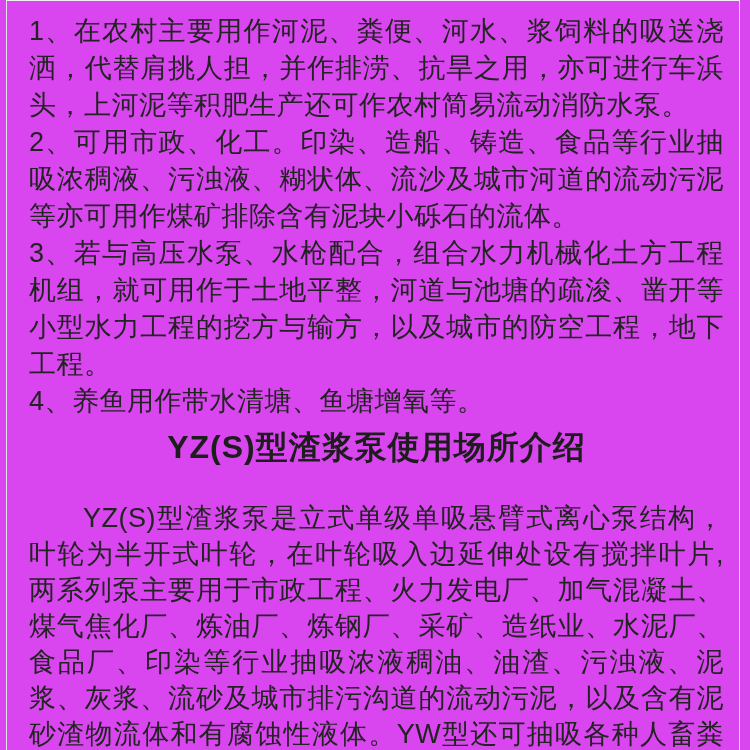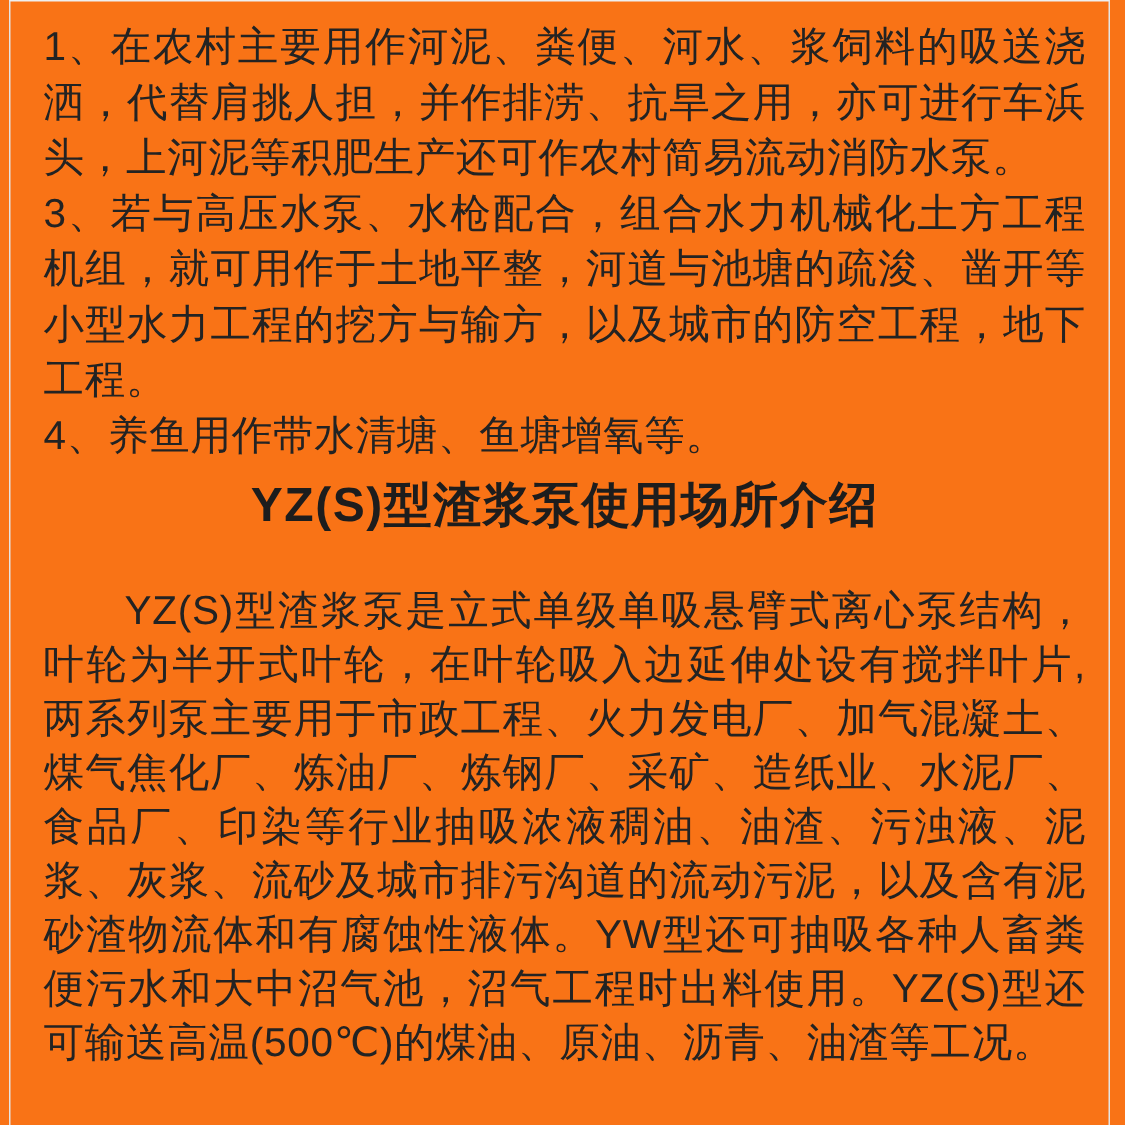--- a/index.html
+++ b/index.html
@@ -5,21 +5,21 @@
   html, body {
     margin: 0;
     padding: 0;
     background: #ffffff;
   }
   .canvas {
     position: relative;
     width: 750px;
     height: 750px;
     overflow: hidden;
-    background: #f97316;
+    background: #d946ef;
     font-family: "Liberation Sans", "DejaVu Sans", sans-serif;
     color: #232323;
   }
   
   .page-frame {
     position: absolute;
     top: 0;
     bottom: 0;
     left: 6px;
     right: 10px;
@@ -64,20 +64,21 @@
 </style>
 </head>
 <body>
 
 <div class="canvas">
   <div class="page-frame"></div>
   <div class="content">
 
     <div class="uses-list">
       <p>1、在农村主要用作河泥、粪便、河水、浆饲料的吸送浇洒，代替肩挑人担，并作排涝、抗旱之用，亦可进行车浜头，上河泥等积肥生产还可作农村简易流动消防水泵。</p>
+      <p>2、可用市政、化工。印染、造船、铸造、食品等行业抽吸浓稠液、污浊液、糊状体、流沙及城市河道的流动污泥等亦可用作煤矿排除含有泥块小砾石的流体。</p>
       <p>3、若与高压水泵、水枪配合，组合水力机械化土方工程机组，就可用作于土地平整，河道与池塘的疏浚、凿开等小型水力工程的挖方与输方，以及城市的防空工程，地下工程。</p>
       <p>4、养鱼用作带水清塘、鱼塘增氧等。</p>
     </div>
 
     <h2 class="section-heading">YZ(S)型渣浆泵使用场所介绍</h2>
 
     <p class="section-body">YZ(S)型渣浆泵是立式单级单吸悬臂式离心泵结构，叶轮为半开式叶轮，在叶轮吸入边延伸处设有搅拌叶片,两系列泵主要用于市政工程、火力发电厂、加气混凝土、煤气焦化厂、炼油厂、炼钢厂、采矿、造纸业、水泥厂、食品厂、印染等行业抽吸浓液稠油、油渣、污浊液、泥浆、灰浆、流砂及城市排污沟道的流动污泥，以及含有泥砂渣物流体和有腐蚀性液体。YW型还可抽吸各种人畜粪便污水和大中沼气池，沼气工程时出料使用。YZ(S)型还可输送高温(500℃)的煤油、原油、沥青、油渣等工况。</p>
 
   </div>
 </div>

